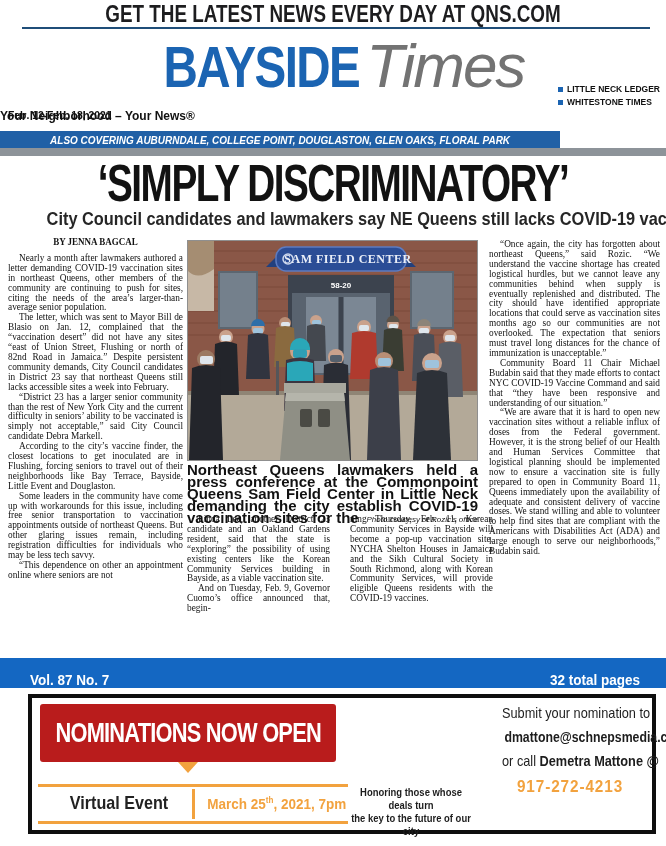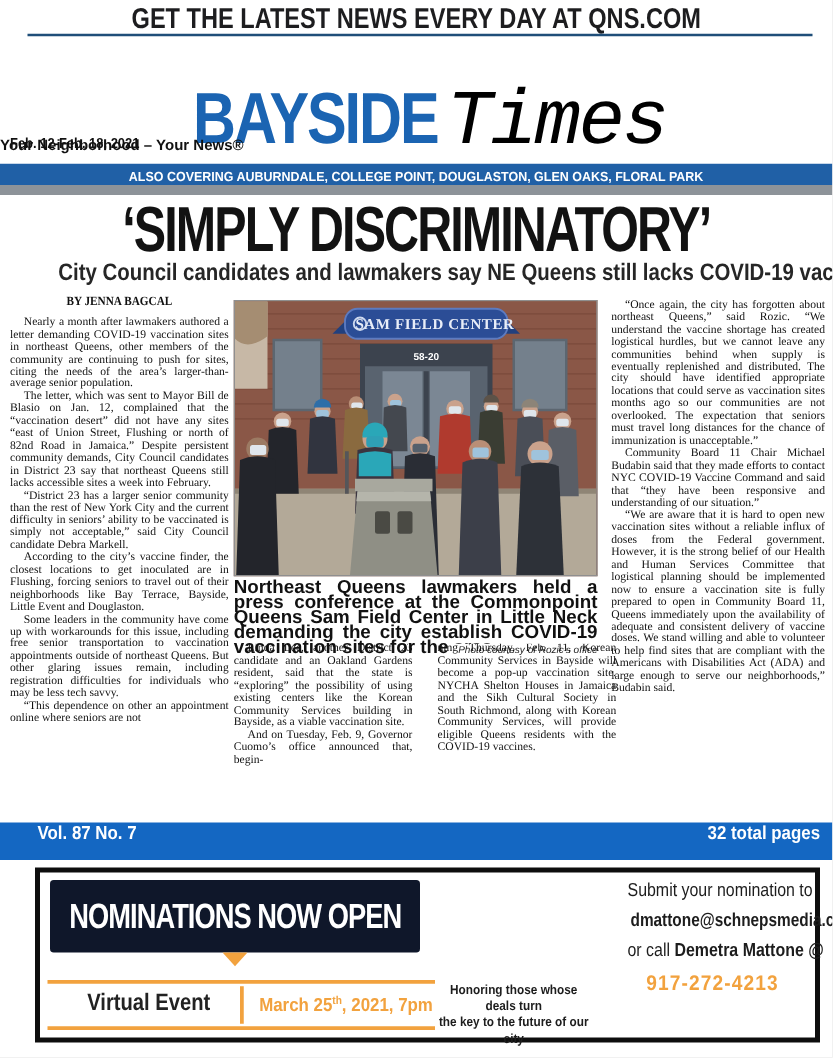--- a/index.html
+++ b/index.html
@@ -10,34 +10,34 @@
   
   .top-banner{position:absolute;left:0;top:1px;width:666px;text-align:center;
     font-size:23px;font-weight:700;letter-spacing:0;color:#1d1d1f;
     transform:scaleX(.82);transform-origin:50% 50%;white-space:nowrap;}
   .top-rule{position:absolute;left:22px;right:16px;top:27px;height:2px;background:#1f4e79;}
 
   
   .masthead{position:absolute;left:0;top:30px;width:666px;text-align:center;white-space:nowrap;}
   .mast-bayside{display:inline-block;font-size:58px;font-weight:700;letter-spacing:-2px;color:#1b64b2;
     transform:scaleX(.82);transform-origin:50% 50%;vertical-align:baseline;}
-  .mast-times{display:inline-block;font-family:Liberation Mono, monospace;font-style:italic;
-    font-size:62px;color:#000000;margin-left:-14px;vertical-align:baseline;letter-spacing:-2px;margin-top:32px;}
+  .mast-times{display:inline-block;font-family:Liberation Sans, sans-serif;font-style:italic;
+    font-size:62px;color:#737373;margin-left:-14px;vertical-align:baseline;letter-spacing:-2px;}
   .sister{position:absolute;right:6px;top:84px;text-align:left;}
   .sister-row{display:flex;align-items:center;margin-bottom:3px;}
   .sq{width:5px;height:5px;background:#1b64b2;margin-right:4px;flex:none;}
   .sister-label{font-size:8.5px;font-weight:700;color:#111;white-space:nowrap;}
   .date-line{position:absolute;left:8px;top:109px;font-size:11.5px;font-weight:700;color:#111;
     transform:scaleX(.9);transform-origin:0 50%;white-space:nowrap;}
   .tagline{position:absolute;left:0;top:109px;width:666px;
     font-size:12px;font-weight:700;color:#111;}
 
   
-  .coverage{position:absolute;left:0;top:131px;width:666px;height:17px;background:#2060a6;
-    display:flex;align-items:flex-end;justify-content:center;}
+  .coverage{position:absolute;left:0;top:131px;width:560px;height:17px;background:#2060a6;
+    display:flex;align-items:center;justify-content:center;font-style:italic;}
   .coverage span{color:#fff;font-size:10.5px;font-weight:700;transform:scaleX(.95);white-space:nowrap;}
   .gray-strip{position:absolute;left:0;top:148px;width:666px;height:8px;background:#8d9399;}
 
   
   .headline{position:absolute;left:0;top:154px;width:666px;text-align:center;
     font-size:51px;font-weight:700;letter-spacing:-2px;color:#121212;
     transform:scaleX(.76);transform-origin:50% 50%;white-space:nowrap;}
   .subheadline{position:absolute;left:0;top:208px;width:666px;text-align:center;
     font-size:19px;font-weight:700;color:#262626;letter-spacing:0;
     transform:scaleX(.86);transform-origin:50% 50%;white-space:nowrap;}
@@ -57,28 +57,28 @@
   
   .photo{position:absolute;left:187px;top:240px;width:291px;height:221px;border:1px solid #8f8f8f;
     overflow:hidden;background:#8a5a47;}
   .caption-wrap{position:absolute;left:187px;top:464px;width:291px;}
   .caption{font-size:15px;line-height:12px;font-weight:700;color:#111;text-align:justify;margin:0;}
   .credit{position:absolute;right:0;bottom:0;font-size:8px;font-weight:400;font-style:italic;color:#222;
     background:#fff;padding-left:4px;}
 
   
   .footer-bar{position:absolute;left:0;top:658px;width:666px;height:30px;background:#1467c2;
-    display:flex;align-items:flex-start;justify-content:space-between;padding:0 10px 0 30px;}
+    display:flex;align-items:flex-end;justify-content:space-between;padding:0 26px 0 30px;}
   .footer-vol{color:#fff;font-size:15px;font-weight:700;transform:scaleX(.9);transform-origin:0 50%;}
   .footer-pages{color:#fff;font-size:15px;font-weight:700;transform:scaleX(.9);transform-origin:100% 50%;}
 
   
   .ad{position:absolute;left:28px;top:694px;width:628px;height:140px;border:4px solid #0e0e0e;background:#fff;}
   .ad-inner{position:relative;width:100%;height:100%;}
-  .nom-box{position:absolute;left:8px;top:6px;width:296px;height:58px;background:#0f172a;border-radius:3px;
+  .nom-box{position:absolute;left:8px;top:6px;width:296px;height:58px;background:#b91c1c;border-radius:3px;
     display:flex;align-items:center;justify-content:center;}
   .nom-box span{color:#fff;font-size:28px;font-weight:700;letter-spacing:-1px;
     transform:scaleX(.78);white-space:nowrap;}
   .nom-tri{position:absolute;left:146px;top:64px;width:0;height:0;
     border-left:10px solid transparent;border-right:10px solid transparent;border-top:11px solid #f2a23e;}
   .ad-hline1{position:absolute;left:6px;top:86px;width:310px;height:3px;background:#f2a23e;}
   .ad-hline2{position:absolute;left:6px;top:123px;width:310px;height:3px;background:#f2a23e;}
   .ad-vline{position:absolute;left:160px;top:91px;width:3px;height:30px;background:#f2a23e;}
   .virtual-event{position:absolute;left:22px;top:94px;width:130px;text-align:center;
     font-size:19px;font-weight:700;color:#222;transform:scaleX(.85);transform-origin:50% 50%;white-space:nowrap;}
@@ -106,20 +106,30 @@
 <body>
 
 <div id="page">
 
   <div class="top-banner">GET THE LATEST NEWS EVERY DAY AT QNS.COM</div>
   <div class="top-rule"></div>
 
   <div class="masthead">
     <span class="mast-bayside">BAYSIDE</span><span class="mast-times">Times</span>
   </div>
+  <div class="sister">
+    <div class="sister-row">
+      <span class="sq"></span>
+      <span class="sister-label">LITTLE NECK LEDGER</span>
+    </div>
+    <div class="sister-row">
+      <span class="sq"></span>
+      <span class="sister-label">WHITESTONE TIMES</span>
+    </div>
+  </div>
   <div class="date-line">Feb. 12-Feb. 18, 2021</div>
   <div class="tagline">Your Neighborhood – Your News®</div>
 
   <div class="coverage">
     <span>ALSO COVERING AUBURNDALE, COLLEGE POINT, DOUGLASTON, GLEN OAKS, FLORAL PARK</span>
   </div>
   <div class="gray-strip"></div>
 
   <div class="headline">‘SIMPLY DISCRIMINATORY’</div>
   <div class="subheadline">City Council candidates and lawmakers say NE Queens still lacks COVID-19 vaccination sites</div>

